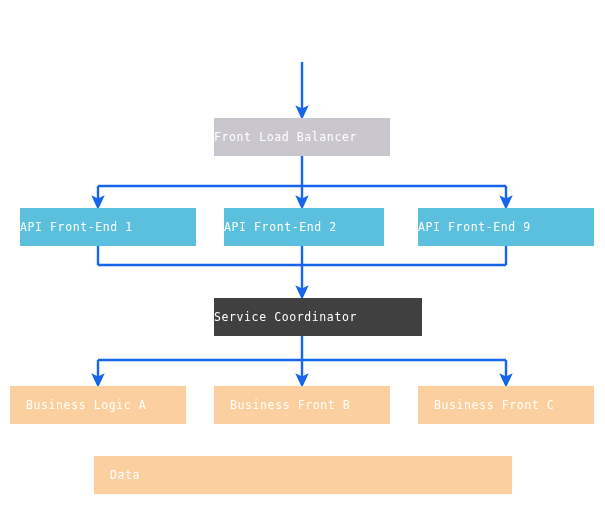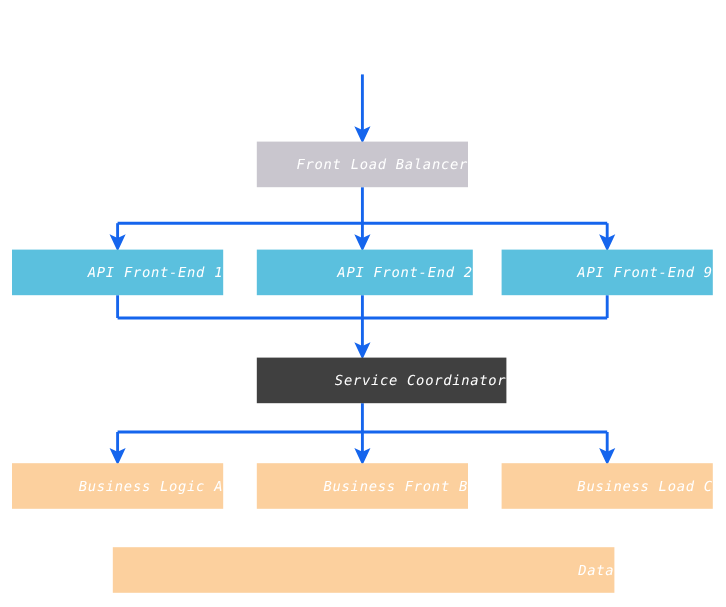--- a/index.html
+++ b/index.html
@@ -30,28 +30,27 @@
     width: 605px;
     height: 506px;
     pointer-events: none;
   }
 
   .node {
     position: absolute;
     box-sizing: border-box;
     display: flex;
     align-items: center;
-    justify-content: flex-end;
+    justify-content: flex-start;
     color: #ffffff;
     font-family: "DejaVu Sans Mono", "Liberation Mono", monospace;
     font-size: 11.5px;
     letter-spacing: 0.6px;
     white-space: nowrap;
     user-select: none;
-    font-style: italic;
   }
 
   .node-gray   { background: #c9c6ce; }
   .node-blue   { background: #5bc0de; }
   .node-orange { background: #fcd09e; padding-left: 16px; }
 
   #diagram-title {
     position: absolute;
     left: 0;
     top: 8px;
@@ -98,45 +97,45 @@
       <path d="M302,360 L302,380" marker-end="url(#arrowhead)"></path>
       <path d="M506,360 L506,380" marker-end="url(#arrowhead)"></path>
 
     </g>
   </svg>
 
   <div class="node node-gray" style="left: 214px; top: 118px; width: 176px; height: 38px; background: rgb(201, 198, 206); color: rgb(255, 255, 255);">
     <span>Front Load Balancer</span>
   </div>
 
-  <div class="node node-blue" style="left: 10px; top: 208px; width: 176px; height: 38px; background: rgb(91, 192, 222); color: rgb(255, 255, 255);">
+  <div class="node node-blue" style="left: 20px; top: 208px; width: 176px; height: 38px; background: rgb(91, 192, 222); color: rgb(255, 255, 255);">
     <span>API Front-End 1</span>
   </div>
 
-  <div class="node node-blue" style="left: 214px; top: 208px; width: 180px; height: 38px; background: rgb(91, 192, 222); color: rgb(255, 255, 255);">
+  <div class="node node-blue" style="left: 224px; top: 208px; width: 160px; height: 38px; background: rgb(91, 192, 222); color: rgb(255, 255, 255);">
     <span>API Front-End 2</span>
   </div>
 
   <div class="node node-blue" style="left: 418px; top: 208px; width: 176px; height: 38px; background: rgb(91, 192, 222); color: rgb(255, 255, 255);">
     <span>API Front-End 9</span>
   </div>
 
   <div class="node node-gray" style="left: 214px; top: 298px; width: 208px; height: 38px; background: #404040; color: rgb(255, 255, 255);">
     <span>Service Coordinator</span>
   </div>
 
   <div class="node node-orange" style="left: 10px; top: 386px; width: 176px; height: 38px; background: rgb(252, 208, 158); color: rgb(255, 255, 255);">
     <span>Business Logic A</span>
   </div>
 
   <div class="node node-orange" style="left: 214px; top: 386px; width: 176px; height: 38px; background: rgb(252, 208, 158); color: rgb(255, 255, 255);">
     <span>Business Front B</span>
   </div>
 
   <div class="node node-orange" style="left: 418px; top: 386px; width: 176px; height: 38px; background: rgb(252, 208, 158); color: rgb(255, 255, 255);">
-    <span>Business Load C</span>
+    <span>Business Front C</span>
   </div>
 
   <div class="node node-orange" style="left: 94px; top: 456px; width: 418px; height: 38px; background: rgb(252, 208, 158); color: rgb(255, 255, 255);">
     <span>Data</span>
   </div>
 
 </div>
 
 </body></html>

